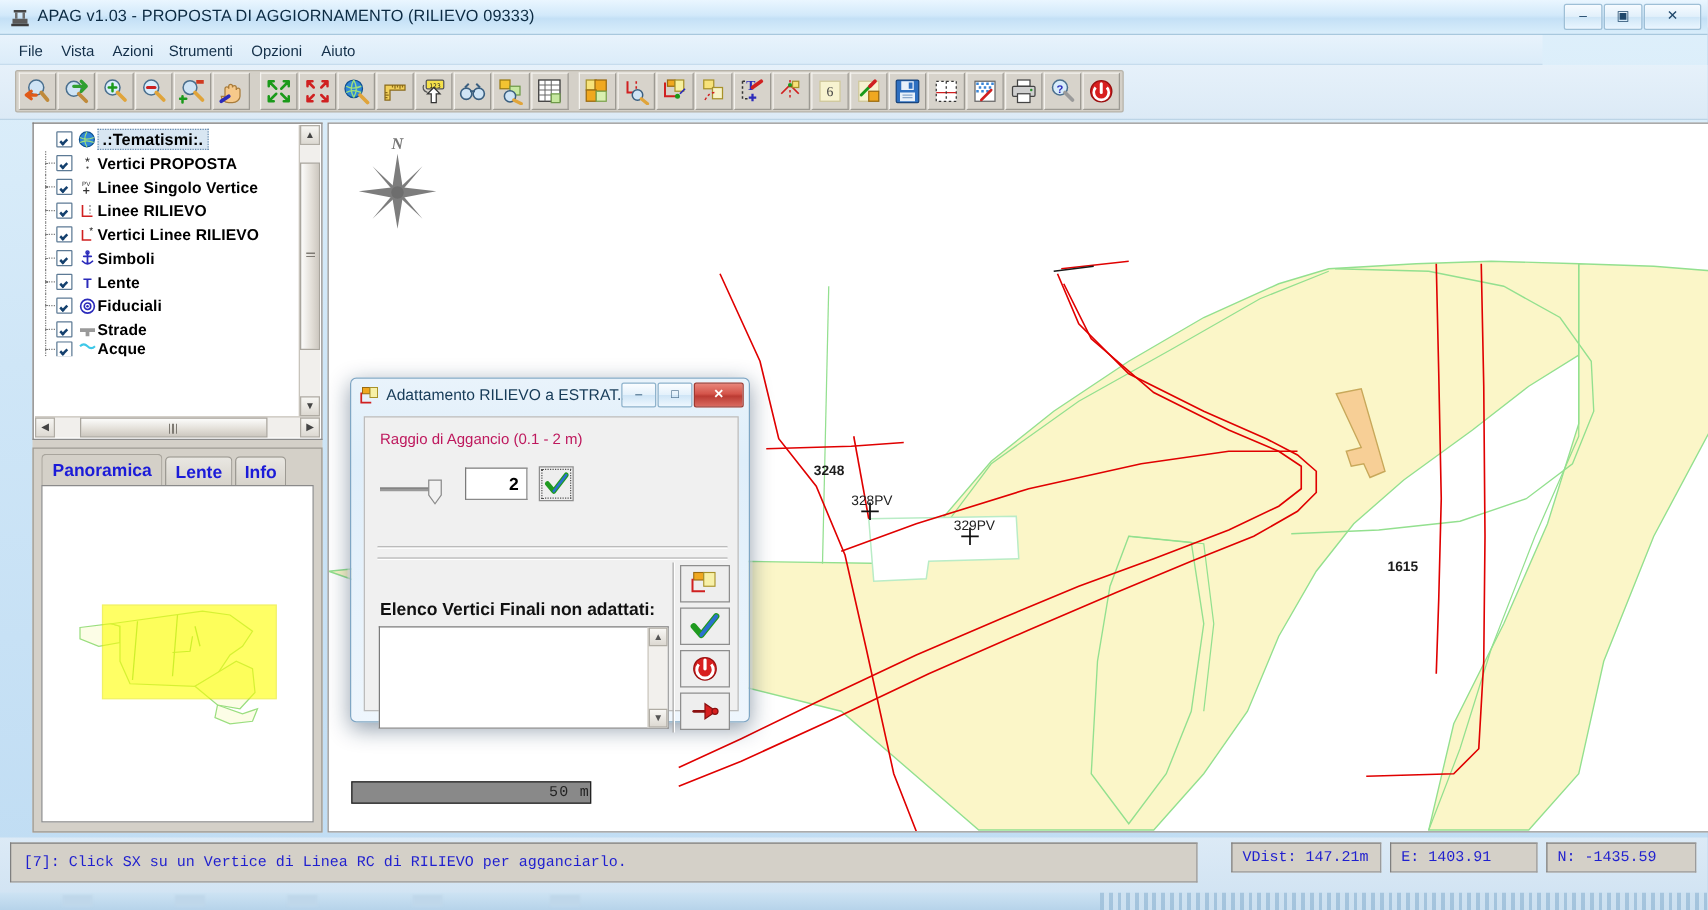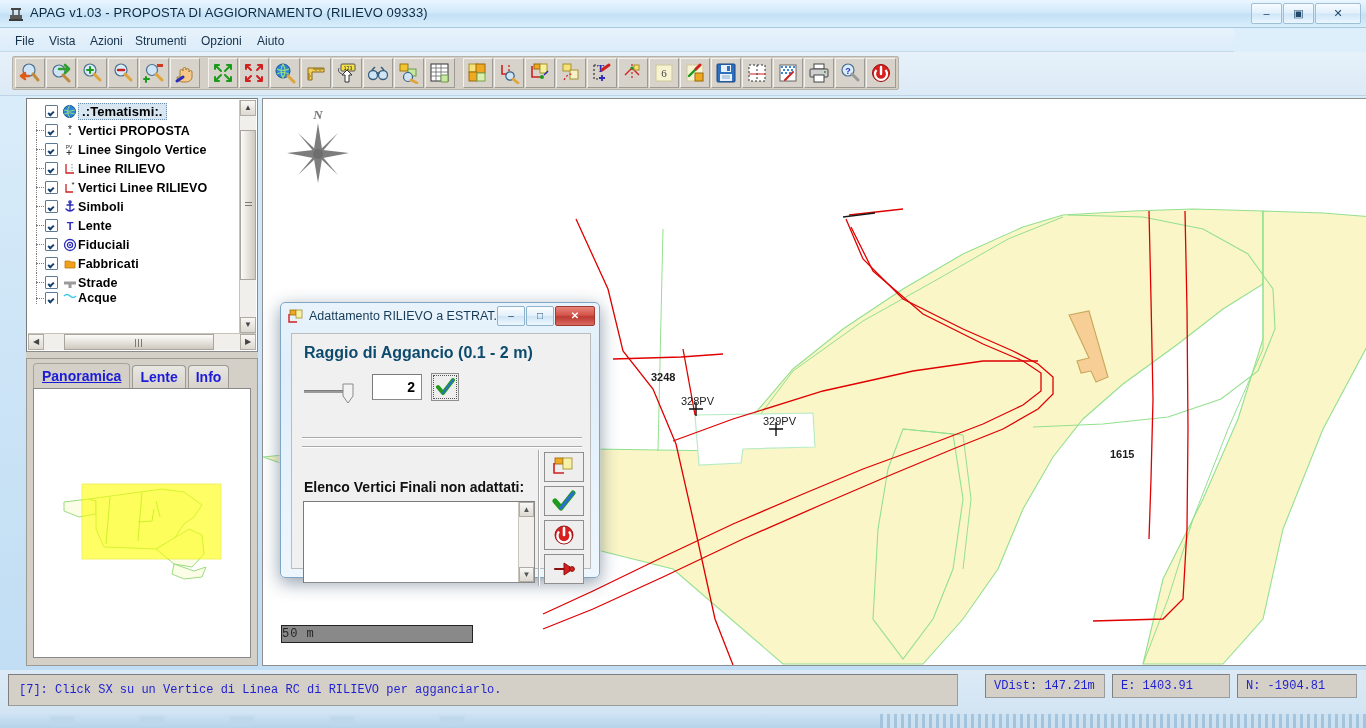--- a/index.html
+++ b/index.html
@@ -181,21 +181,20 @@
   .tab{
     font-size:14px;font-weight:bold;color:#1b1bd8;
     padding:3px 7px 4px 7px;
     background:linear-gradient(180deg,#e9e7e2,#d6d2ca);
     border:1px solid #9d9a93;border-bottom:none;
     border-radius:4px 4px 0 0;cursor:default;
   }
   .tab.active{
     background:#d4d0c8;position:relative;top:0;padding:4px 8px 5px 8px;
     border-color:#a8a49c;
-    text-decoration:underline;
   }
   #pano-canvas{
     position:absolute;left:6px;top:29px;width:218px;height:270px;
     background:#fff;border:1px solid #8a8a8a;box-sizing:border-box;overflow:hidden;
   }
 
   
   #map-panel{
     position:absolute;left:238px;top:0;width:1116px;height:568px;
     background:#fff;border:1px solid #8f8f8f;box-sizing:border-box;overflow:hidden;
@@ -203,21 +202,21 @@
   #map-svg{position:absolute;left:0;top:0;}
   .maplabel{
     position:absolute;font-family:"Liberation Sans",sans-serif;
     font-size:11px;font-weight:bold;color:#1d1d1d;white-space:nowrap;text-align:right;
   }
   .maplabel.thin{font-weight:normal;font-size:11px;color:#222;}
   #scalebar{
     position:absolute;left:18px;bottom:22px;width:192px;height:18px;
     background:#7f7f7f;border:1px solid #111;box-sizing:border-box;opacity:.92;
     color:#111;font-size:12px;font-family:"Liberation Mono",monospace;
-    text-align:left;line-height:16px;letter-spacing:1px;
+    text-align:right;line-height:16px;letter-spacing:1px;
   }
   #compass{position:absolute;left:22px;top:8px;width:66px;height:78px;}
   #compass .n{
     position:absolute;left:0;top:0;width:66px;text-align:center;
     font-family:"Liberation Serif",serif;font-style:italic;font-weight:bold;
     font-size:13px;color:#777;
   }
 
   
   #statusbar{
@@ -279,21 +278,21 @@
   .dwbtn.close{
     width:38px;
     background:linear-gradient(180deg,#e8857a 0%,#d4544a 45%,#bb3b33 55%,#d96a60 100%);
     border-color:#a0392f;color:#fff;font-weight:bold;
   }
   #dlg-body{
     position:absolute;left:10px;top:30px;width:300px;height:236px;
     background:#f0f0f0;border:1px solid #bcbcbc;box-sizing:border-box;
   }
   #dlg-group-title{
-    position:absolute;left:12px;top:10px;font-size:16px;font-weight:bold;color:#0c4a6e;
+    position:absolute;left:12px;top:10px;font-size:12px;font-weight:normal;color:#be185d;
   }
   #slider{
     position:absolute;left:12px;top:44px;width:60px;height:26px;
   }
   #slider .track{
     position:absolute;left:0;top:12px;width:46px;height:2px;
     background:#9a9a9a;border-top:1px solid #7d7d7d;
   }
   #slider .thumb{
     position:absolute;left:38px;top:5px;width:12px;height:21px;cursor:default;
@@ -717,30 +716,20 @@
               <svg width="14" height="14" viewBox="0 0 14 14">
                   <circle cx="7" cy="7" r="5.5" fill="none" stroke="#2b2bbb" stroke-width="1.3"></circle>
                   <circle cx="7" cy="7" r="2.6" fill="none" stroke="#2b2bbb" stroke-width="1.3"></circle>
                   <circle cx="7" cy="7" r="1" fill="#2b2bbb"></circle>
                 </svg>
             </div>
             <span class="tree-label">Fiduciali</span>
           </div>
 
 
-          <div class="tree-row">
-            <div class="tree-indent sub"></div>
-            <div class="cbx"></div>
-            <div class="tree-ico">
-              <svg width="14" height="14" viewBox="0 0 14 14">
-                  <path d="M2 11 V4 h5 l1 1 h4 v6 z" fill="#f2a01c" stroke="#b97a10" stroke-width=".8"></path>
-                </svg>
-            </div>
-            <span class="tree-label">Fabbricati</span>
-          </div>
 
 
           <div class="tree-row">
             <div class="tree-indent sub"></div>
             <div class="cbx"></div>
             <div class="tree-ico">
               <svg width="14" height="14" viewBox="0 0 14 14">
                   <path d="M1 7 h12 M7 7 v5" stroke="#9a9a9a" stroke-width="3" fill="none"></path>
                 </svg>
             </div>
@@ -951,21 +940,21 @@
           </svg>
         </div>
       </div>
     </div>
   </div>
 
   <div id="statusbar">
     <div id="status-msg">[7]: Click SX su un Vertice di Linea RC di RILIEVO per agganciarlo.</div>
     <div class="statfield" id="sf-vdist">VDist: 147.21m</div>
     <div class="statfield" id="sf-e">E: 1403.91</div>
-    <div class="statfield" id="sf-n">N: -1904.81</div>
+    <div class="statfield" id="sf-n">N: -1435.59</div>
     <div id="taskbar-strip">
       <div class="blk" style="left:50px;width:24px"></div>
       <div class="blk" style="left:140px;width:24px"></div>
       <div class="blk" style="left:230px;width:24px"></div>
       <div class="blk" style="left:330px;width:24px"></div>
       <div class="blk" style="left:440px;width:24px"></div>
       <div class="hatch"></div>
     </div>
   </div>
 

